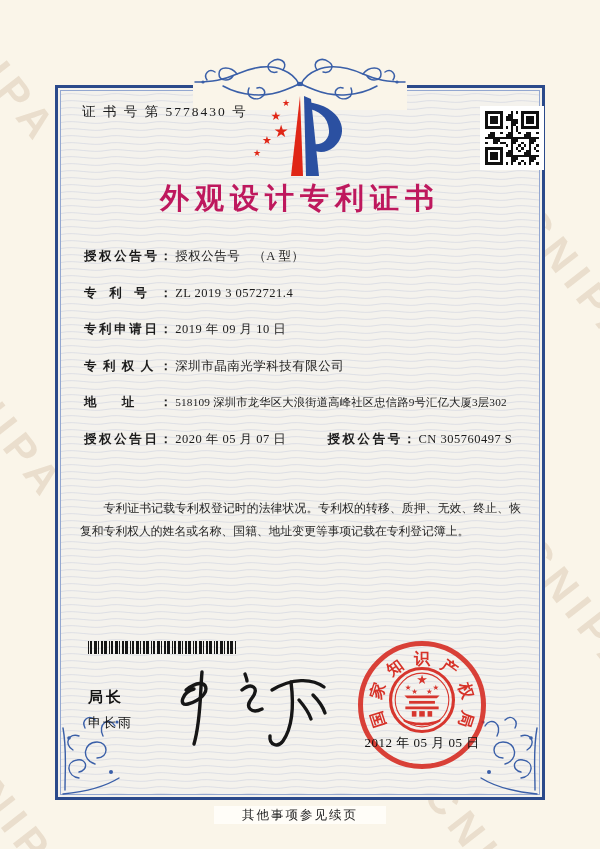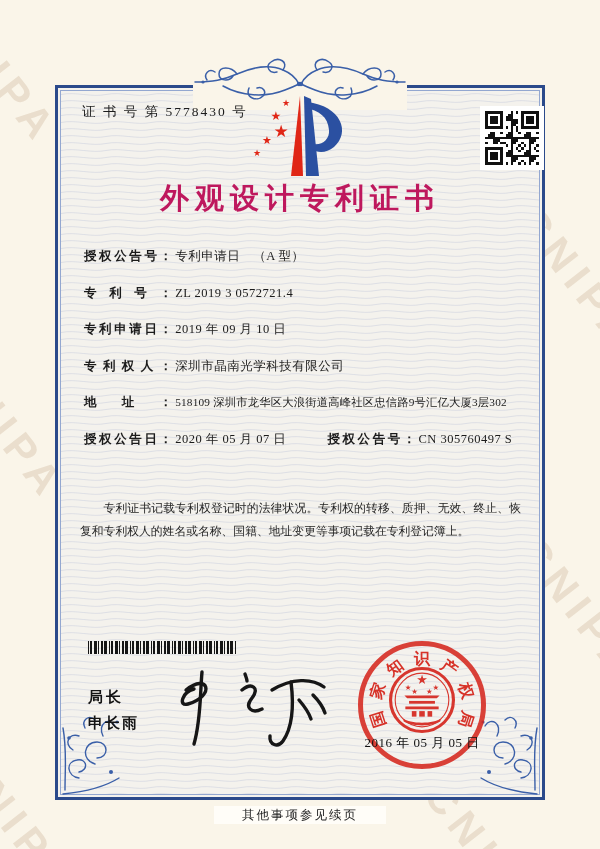--- a/index.html
+++ b/index.html
@@ -42,21 +42,21 @@
   .grant2 { margin-left:38px; }
 
   .body-text { position:absolute; left:80px; top:497px; width:441px; z-index:3;
     font-size:11.8px; line-height:1.92; color:#1f1f1f; text-align:justify; }
   .body-text p { text-indent:2em; }
 
   .barcode { position:absolute; left:88px; top:641px; width:150px; height:13px; z-index:3; }
 
   .signer-title { position:absolute; left:88px; top:688px; font-size:15px; font-weight:bold;
     color:#141414; letter-spacing:3px; z-index:4; font-family:Liberation Sans, sans-serif; }
-  .signer-name { position:absolute; left:88px; top:714px; font-size:15px; font-weight:bold;
+  .signer-name { position:absolute; left:88px; top:714px; font-size:13px; font-weight:normal;
     color:#141414; letter-spacing:2px; z-index:4; font-family:"Liberation Sans","DejaVu Sans",sans-serif; }
   .signature { position:absolute; left:172px; top:662px; width:160px; height:90px; z-index:4; }
 
   .seal { position:absolute; left:358px; top:641px; width:128px; height:128px; z-index:5;
     border:5px solid rgba(213,39,30,0.88); border-radius:50%; }
   .seal-char { position:absolute; left:50%; top:50%; width:20px; height:20px; margin:-10px;
     display:flex; align-items:center; justify-content:center; font-size:16px; font-weight:bold;
     color:rgba(213,39,30,0.95); }
   .seal-emblem { position:absolute; left:50%; top:46%; width:76px; height:74px;
     transform:translate(-50%,-50%); }
@@ -383,21 +383,21 @@
         <rect x="17" y="20" width="1" height="1" fill="#111"></rect>
         <rect x="20" y="20" width="1" height="1" fill="#111"></rect>
       </svg>
   </div>
 
   <div class="title">外观设计专利证书</div>
 
   <div class="fields">
     <div class="frow">
       <span class="flabel">授权公告号：</span>
-      <span class="fvalue">专利申请日　（A 型）</span>
+      <span class="fvalue">授权公告号　（A 型）</span>
     </div>
     <div class="frow">
       <span class="flabel">专利号：</span>
       <span class="fvalue">ZL 2019 3 0572721.4</span>
     </div>
     <div class="frow">
       <span class="flabel">专利申请日：</span>
       <span class="fvalue">2019 年 09 月 10 日</span>
     </div>
     <div class="frow">
@@ -504,21 +504,21 @@
       </g>
     </svg>
   <span class="seal-char" style="transform: rotate(-108deg) translateY(-46px);">国</span>
       <span class="seal-char" style="transform: rotate(-72deg) translateY(-46px);">家</span>
       <span class="seal-char" style="transform: rotate(-36deg) translateY(-46px);">知</span>
       <span class="seal-char" style="transform: rotate(0deg) translateY(-46px);">识</span>
       <span class="seal-char" style="transform: rotate(36deg) translateY(-46px);">产</span>
       <span class="seal-char" style="transform: rotate(72deg) translateY(-46px);">权</span>
       <span class="seal-char" style="transform: rotate(108deg) translateY(-46px);">局</span>
     </div>
-  <div class="seal-date">2016 年 05 月 05 日</div>
+  <div class="seal-date">2012 年 05 月 05 日</div>
 
   <div class="note-box">其他事项参见续页</div>
 
 <span class="watermark" style="left: -35px; top: -8px;">CNIPA</span>
     <span class="watermark" style="left: 545px; top: 198px;">CNIPA</span>
     <span class="watermark" style="left: -28px; top: 348px;">CNIPA</span>
     <span class="watermark" style="left: 546px; top: 528px;">CNIPA</span>
     <span class="watermark" style="left: -18px; top: 742px;">CNIPA</span>
     <span class="watermark" style="left: 452px; top: 772px;">CNIPA</span>
   </div>

